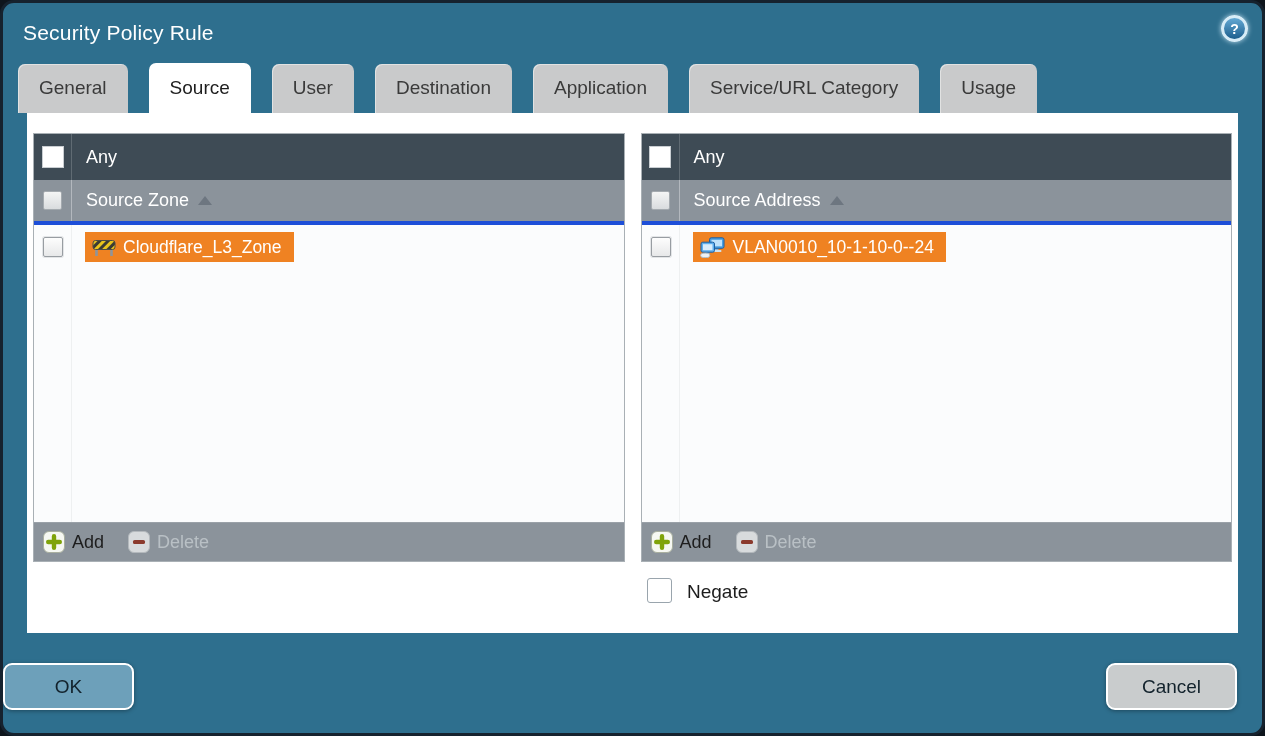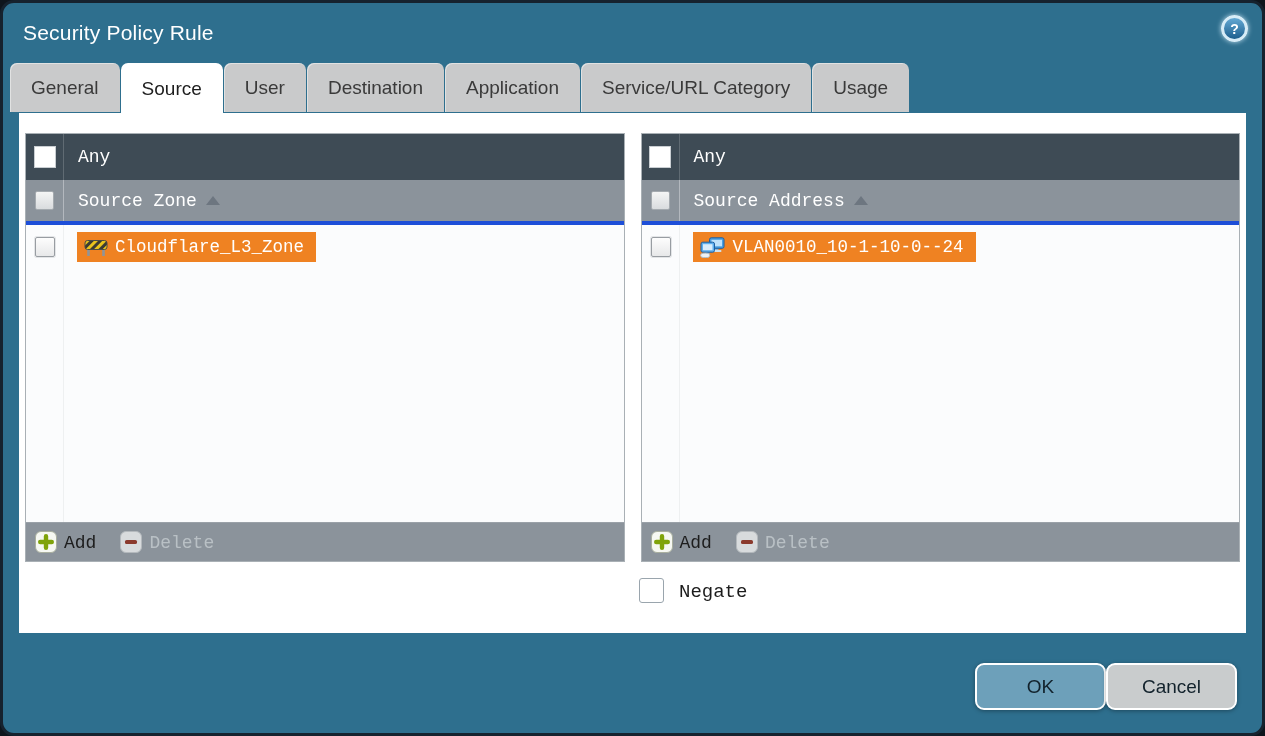--- a/index.html
+++ b/index.html
@@ -31,42 +31,42 @@
     background: linear-gradient(#63a8d4, #1d5f8d);
     border: 3px solid #d7ecf7;
     box-shadow: 0 0 5px rgba(210,235,250,.9);
     color: #fff; font-size: 14px; font-weight: 700;
     display: flex; align-items: center; justify-content: center;
     cursor: pointer;
   }
   
   .tab-bar {
     flex: 0 0 auto; height: 50px;
-    display: flex; gap: 1px; padding-left: 7px;
-    align-items: flex-start;
+    display: flex; gap: 21px; padding-left: 7px;
+    align-items: center;
+    margin-left: 8px;
   }
   .tab {
     height: 49px; padding: 0 21px;
     display: flex; align-items: center;
     background: #c9cacb; color: #3a3a3a;
     font-size: 19px;
     border-radius: 7px 7px 0 0;
     box-shadow: inset 1px 1px 0 rgba(255,255,255,.45);
     cursor: pointer; white-space: nowrap;
   }
   .tab.active {
     background: #ffffff; color: #1e1e1e; height: 51px;
     box-shadow: none;
   }
   
   .content {
     flex: 1 1 auto;
-    margin: 0 16px; background: #ffffff;
+    margin: 0 24px; background: #ffffff;
     padding: 20px 6px 0 6px;
-    font-family: Liberation Mono, monospace;
   }
   .panels { display: flex; gap: 16px; }
   .panel {
     flex: 1 1 0;
     border: 1px solid #a9b0b5;
     display: flex; flex-direction: column;
     height: 429px; background: #fbfcfd;
   }
   .any-header {
     height: 46px; background: #3e4b55; flex: 0 0 auto;
@@ -145,21 +145,21 @@
     display: flex; align-items: flex-end; gap: 15px;
   }
   .cb-negate {
     width: 25px; height: 25px; background: #ffffff;
     border: 1px solid #9aa5ad; border-radius: 3px;
   }
   .negate-label { font-size: 19px; color: #1c1c1c; }
   
   .dialog-footer {
     flex: 0 0 100px;
-    display: flex; justify-content: flex-end; align-items: flex-start;
+    display: flex; justify-content: space-between; align-items: flex-start;
     padding: 30px 25px 0 0;
   }
   .btn {
     width: 131px; height: 47px; border-radius: 9px;
     border: 2px solid #ffffff;
     font-size: 19px; color: #12222c;
     font-family: "Liberation Sans", sans-serif;
     display: flex; align-items: center; justify-content: center;
     cursor: pointer; box-shadow: 0 1px 4px rgba(0,0,0,.35);
   }

